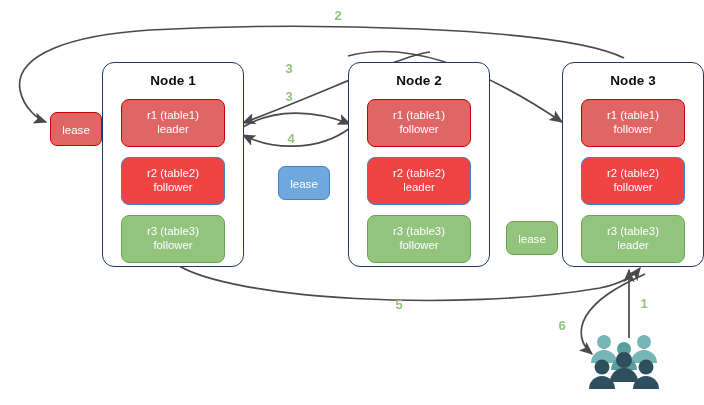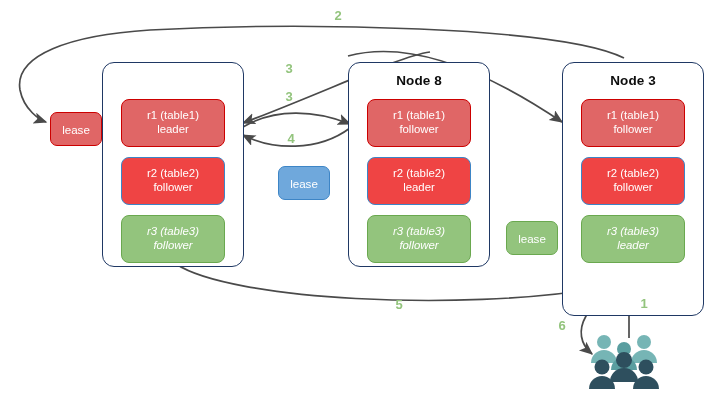--- a/index.html
+++ b/index.html
@@ -18,21 +18,21 @@
          box-sizing:border-box;display:flex;flex-direction:column;
          align-items:center;justify-content:center;line-height:1.22;
          font-size:11.4px;color:#ffffff;}
   .range span{display:block;}
   .r-red{background:#e06666;border:1.6px solid #cc0000;}
   .r-blue{background:#ef4444;border:1.6px solid #3d85c6;}
   .r-green{background:#93c47d;border:1.6px solid #6aa84f;}
 
   .range.p1{top:36px;}
   .range.p2{top:94px;}
-  .range.p3{top:152px;font-style:italic;}
+  .range.p3{top:152px;}
 
   .lease{position:absolute;box-sizing:border-box;border-radius:7px;
          display:flex;align-items:center;justify-content:center;
          font-size:11.6px;color:#ffffff;height:34px;}
   .lease.l-red{background:#e06666;border:1.6px solid #cc0000;}
   .lease.l-blue{background:#6fa8dc;border:1.6px solid #3d85c6;}
   .lease.l-green{background:#93c47d;border:1.6px solid #6aa84f;}
 
   .step{position:absolute;font-size:13px;font-weight:bold;color:#93c47d;
         text-align:center;white-space:nowrap;}
@@ -65,51 +65,52 @@
 
       <path d="M 176 264 C 230 300, 460 312, 600 288 C 620 284, 634 276, 640 268"></path>
 
       <path d="M 629 338 L 629 270"></path>
 
       <path d="M 645 274 C 614 288, 596 300, 586 316 C 578 330, 580 344, 592 354"></path>
     </g>
   </svg>
 
   <div class="node" style="left:102px;top:62px;width:142px;height:205px;">
+    <div class="node-title">Node 1</div>
     <div class="range r-red p1">
       <span>r1 (table1)</span>
       <span>leader</span>
     </div>
     <div class="range r-blue p2">
       <span>r2 (table2)</span>
       <span>follower</span>
     </div>
     <div class="range r-green p3">
       <span>r3 (table3)</span>
       <span>follower</span>
     </div>
   </div>
 
   <div class="node" style="left:348px;top:62px;width:142px;height:205px;">
-    <div class="node-title">Node 8</div>
+    <div class="node-title">Node 2</div>
     <div class="range r-red p1">
       <span>r1 (table1)</span>
       <span>follower</span>
     </div>
     <div class="range r-blue p2">
       <span>r2 (table2)</span>
       <span>leader</span>
     </div>
     <div class="range r-green p3">
       <span>r3 (table3)</span>
       <span>follower</span>
     </div>
   </div>
 
-  <div class="node" style="left:562px;top:62px;width:142px;height:254px;">
+  <div class="node" style="left:562px;top:62px;width:142px;height:205px;">
     <div class="node-title">Node 3</div>
     <div class="range r-red p1">
       <span>r1 (table1)</span>
       <span>follower</span>
     </div>
     <div class="range r-blue p2">
       <span>r2 (table2)</span>
       <span>follower</span>
     </div>
     <div class="range r-green p3">

